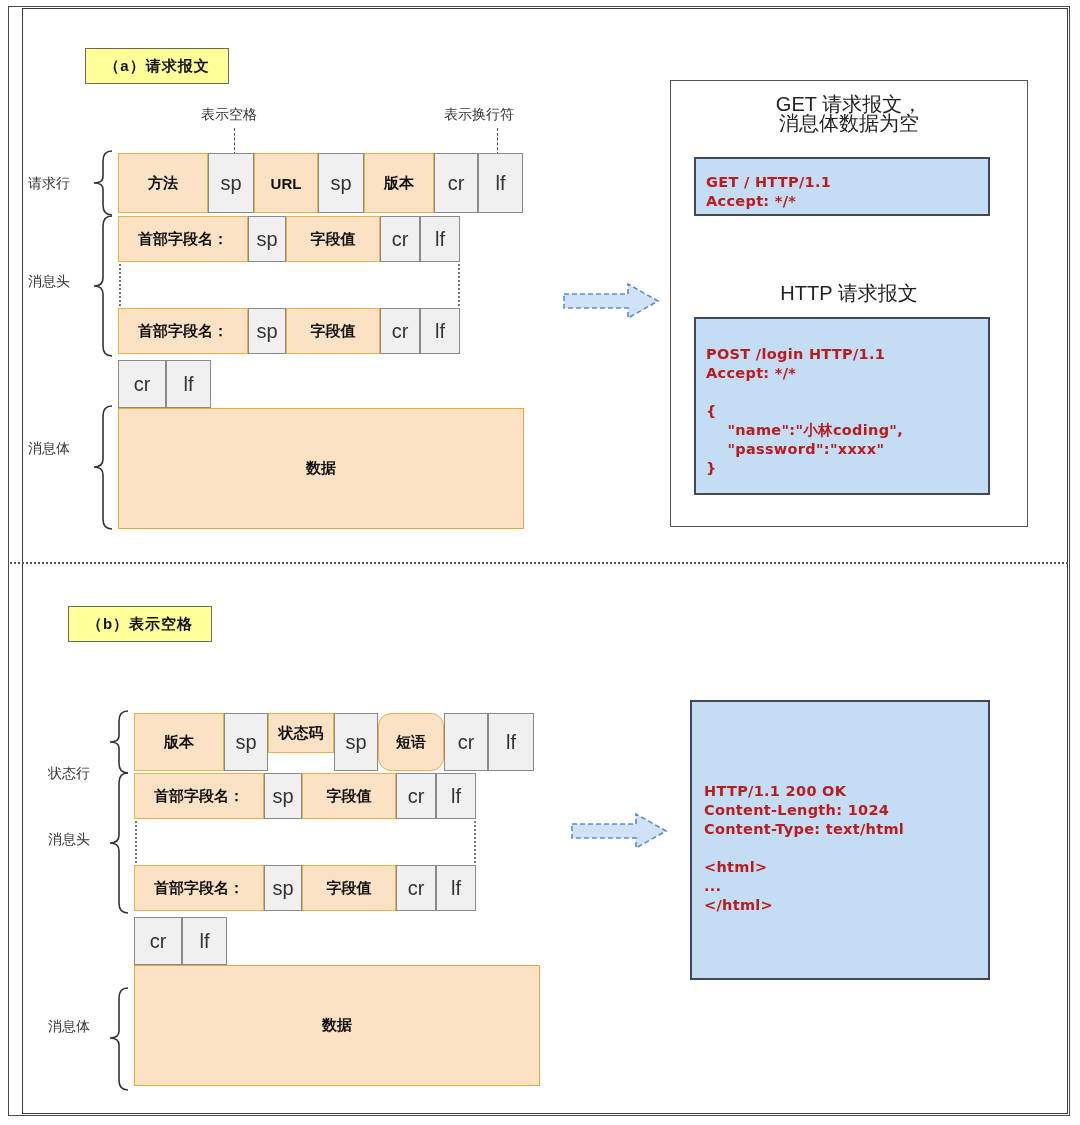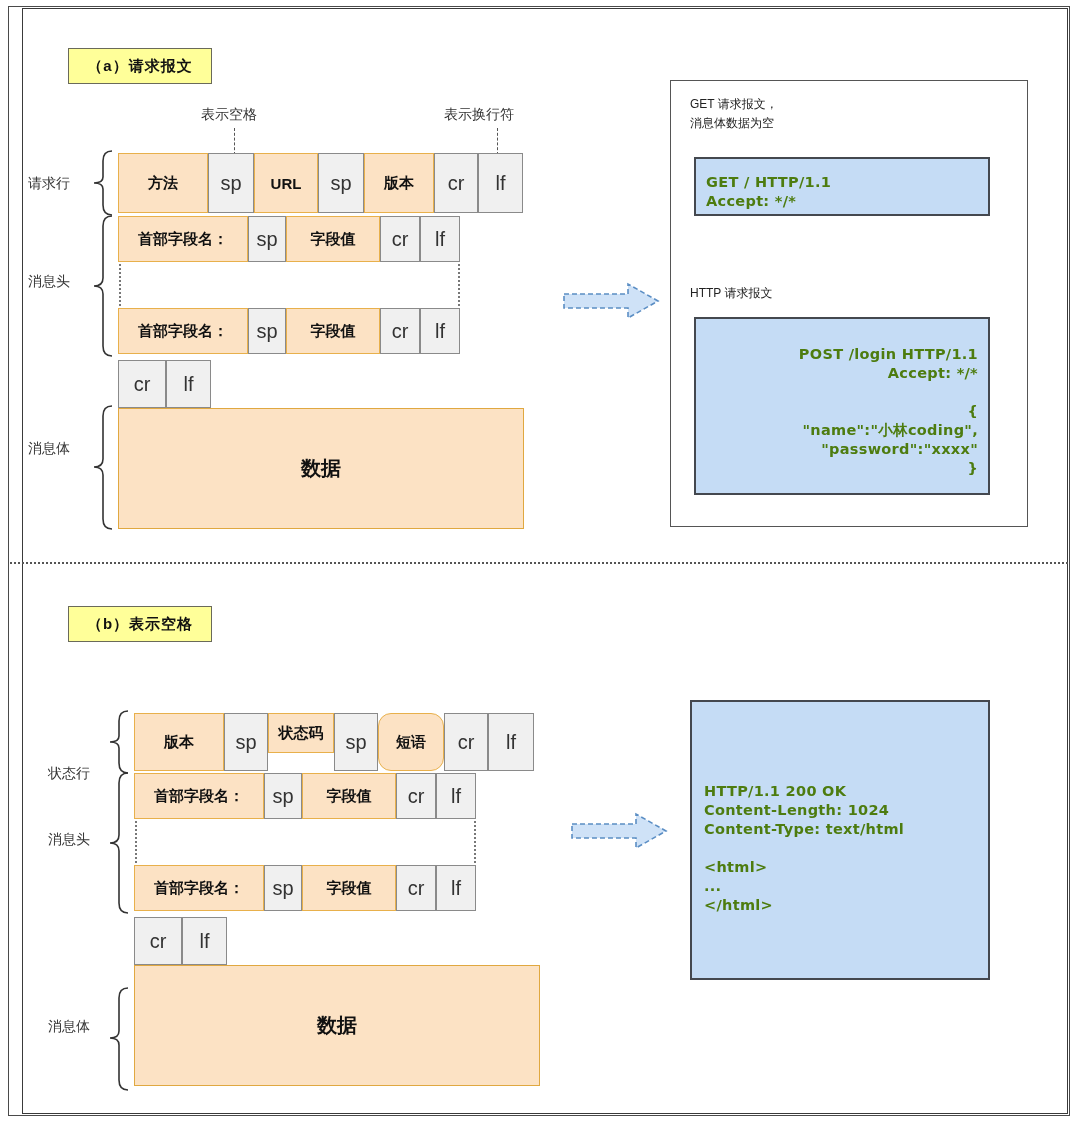--- a/index.html
+++ b/index.html
@@ -72,21 +72,21 @@
     background:#f0f0f0;
     border:1.6px solid #8a8a8a;
     font-weight:normal;
     font-size:20px;
     color:#333;
   }
   .fbox.body{
     background:#fce2c4;
     border:1.6px solid #e0a840;
     font-weight:bold;
-    font-size:20px;
+    font-size:15px;
   }
   
   .rowlabel{
     position:absolute;
     font-size:14px;
     color:#333;
     white-space:nowrap;
   }
   
   .brace{position:absolute;}
@@ -110,52 +110,53 @@
   }
   
   .panel{
     position:absolute;
     border:1.5px solid #555;
     background:#ffffff;
     box-sizing:border-box;
   }
   .panel-title{
     position:absolute;
-    font-size:12px;
+    font-size:20px;
     color:#222;
+    text-align:center;
     line-height:19px;
     white-space:pre-line;
   }
   .codebox{
     position:absolute;
     background:#c5dcf5;
     border:2px solid #44484f;
     box-sizing:border-box;
     padding:14px 10px 10px 10px;
     font-family:"DejaVu Sans","Liberation Sans",sans-serif;
     font-size:14.5px;
     font-weight:bold;
-    color:#4d7c0f;
+    color:#b91c1c;
     line-height:19px;
     white-space:pre;
     letter-spacing:0.3px;
   }
   
   .arrow{position:absolute;}
 </style>
 </head>
 <body>
 
 <div id="canvas">
 
   <div class="frame-outer"></div>
   <div class="frame-inner"></div>
   <div class="section-divider"></div>
 
-  <div class="tag" style="left:68px;top:48px;width:144px;height:36px;">（a）请求报文</div>
+  <div class="tag" style="left:85px;top:48px;width:144px;height:36px;">（a）请求报文</div>
 
   <div class="callout" style="left:201px;top:106px;">表示空格</div>
   <div class="leader" style="left:234px;top:128px;height:27px;"></div>
 
   <div class="callout" style="left:444px;top:106px;">表示换行符</div>
   <div class="leader" style="left:497px;top:128px;height:27px;"></div>
 
   <div class="rowlabel" style="left:28px;top:175px;">请求行</div>
   <svg class="brace" style="left:92px;top:150px;" width="22" height="66" viewBox="0 0 22 66">
     <path d="M20 1 Q11 1 11 11 L11 27 Q11 33 2 33 Q11 33 11 39 L11 55 Q11 65 20 65" fill="none" stroke="#333" stroke-width="1.6"></path>
@@ -204,21 +205,21 @@
   </svg>
 
   <div class="panel" style="left:670px;top:80px;width:358px;height:447px;"></div>
 
   <div class="panel-title" style="left:690px;top:95px;width:318px;">GET 请求报文，
 消息体数据为空</div>
   <div class="codebox" style="left:694px;top:157px;width:296px;height:59px;">GET / HTTP/1.1
 Accept: */*</div>
 
   <div class="panel-title" style="left:690px;top:284px;width:318px;">HTTP 请求报文</div>
-  <div class="codebox" style="left:694px;top:317px;width:296px;height:178px;padding-top:26px;text-align:right;">POST /login HTTP/1.1
+  <div class="codebox" style="left:694px;top:317px;width:296px;height:178px;padding-top:26px;">POST /login HTTP/1.1
 Accept: */*
 
 {
     "name":"小林coding",
     "password":"xxxx"
 }</div>
 
   <div class="tag" style="left:68px;top:606px;width:144px;height:36px;">（b）表示空格</div>
 
   <div class="rowlabel" style="left:48px;top:765px;">状态行</div>

